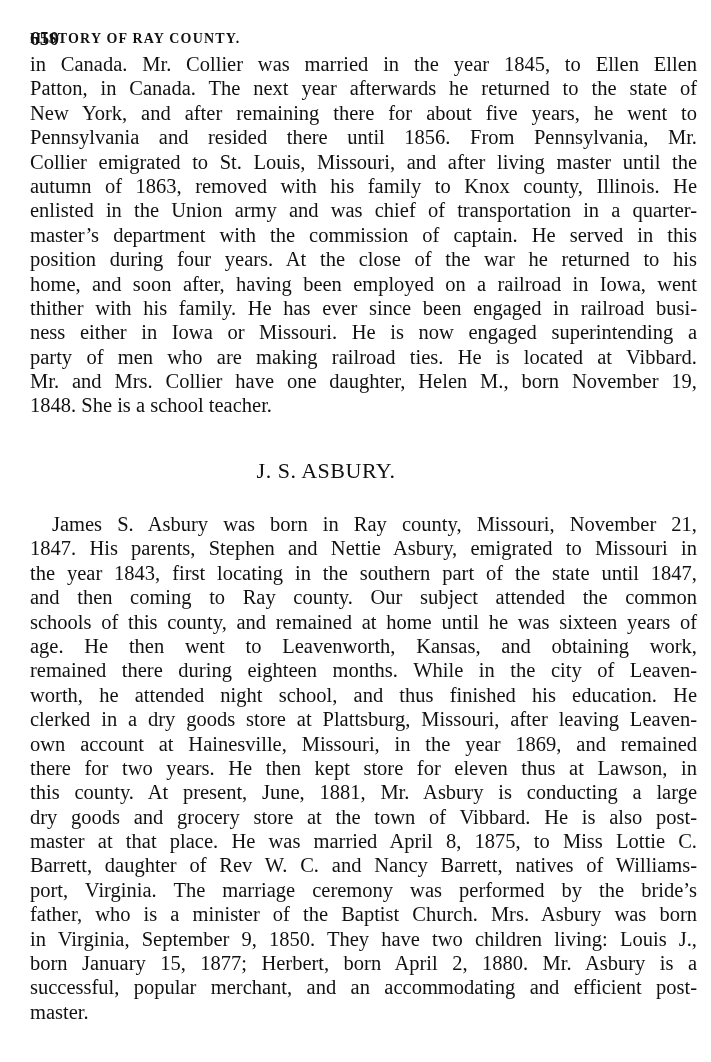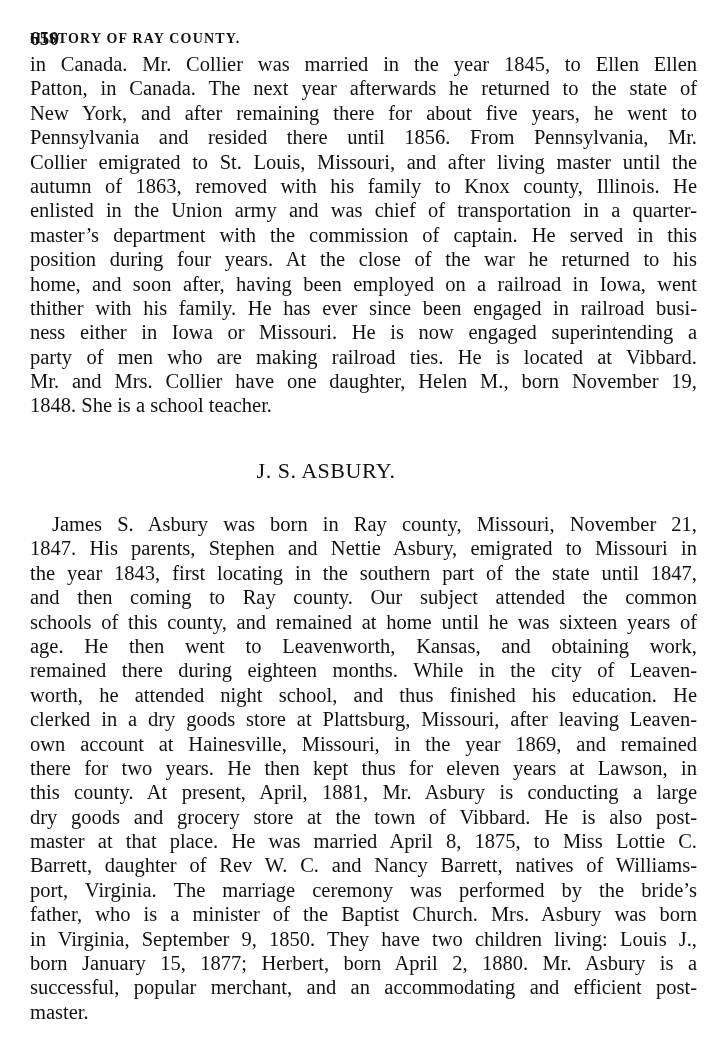--- a/index.html
+++ b/index.html
@@ -120,22 +120,22 @@
     <span class="line indent">James S. Asbury was born in Ray county, Missouri, November 21,</span>
     <span class="line">1847.  His parents, Stephen and Nettie Asbury, emigrated to Missouri in</span>
     <span class="line">the year 1843, first locating in the southern part of the state until 1847,</span>
     <span class="line">and then coming to Ray county.  Our subject attended the common</span>
     <span class="line">schools of this county, and remained at home until he was sixteen years of</span>
     <span class="line">age.  He then went to Leavenworth, Kansas, and obtaining work,</span>
     <span class="line">remained there during eighteen months.  While in the city of Leaven-</span>
     <span class="line">worth, he attended night school, and thus finished his education.  He</span>
     <span class="line">clerked in a dry goods store at Plattsburg, Missouri, after leaving Leaven-</span>
     <span class="line">own account at Hainesville, Missouri, in the year 1869, and remained</span>
-    <span class="line">there for two years.  He then kept thus for eleven years at Lawson, in</span>
-    <span class="line">this county.  At present, April, 1881, Mr. Asbury is conducting a large</span>
+    <span class="line">there for two years.  He then kept store for eleven thus at Lawson, in</span>
+    <span class="line">this county.  At present, June, 1881, Mr. Asbury is conducting a large</span>
     <span class="line">dry goods and grocery store at the town of Vibbard.  He is also post-</span>
     <span class="line">master at that place.  He was married April 8, 1875, to Miss Lottie C.</span>
     <span class="line">Barrett, daughter of Rev W. C. and Nancy Barrett, natives of Williams-</span>
     <span class="line">port, Virginia.  The marriage ceremony was performed by the bride’s</span>
     <span class="line">father, who is a minister of the Baptist Church.  Mrs. Asbury was born</span>
     <span class="line">in Virginia, September 9, 1850.  They have two children living: Louis J.,</span>
     <span class="line">born January 15, 1877; Herbert, born April 2, 1880.  Mr. Asbury is a</span>
     <span class="line">successful, popular merchant, and an accommodating and efficient post-</span>
     <span class="line last">master.</span>
   </div>

